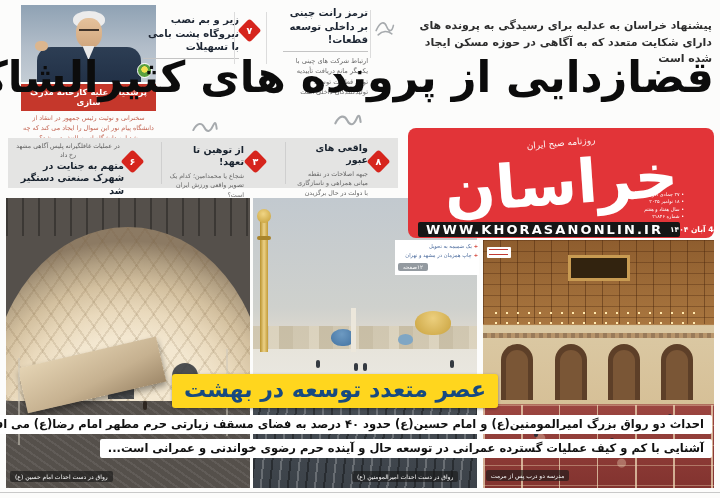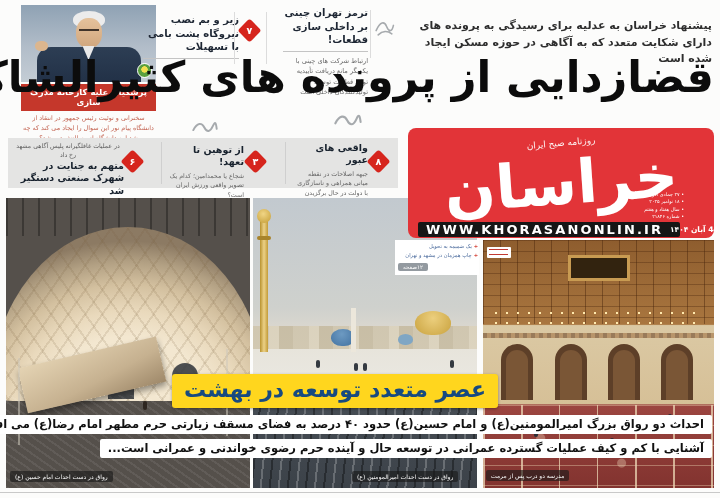--- a/index.html
+++ b/index.html
@@ -221,21 +221,21 @@
   <div class="top-col" id="solar-col">
     <div class="col-title">زیر و بم نصب نیروگاه پشت بامی با تسهیلات</div>
   </div>
   <div class="diamond" style="left:241px; top:22px;">
     <span>۷</span>
   </div>
   <div class="vline" style="left:234px; top:12px; height:52px;"></div>
   <div class="vline" style="left:266px; top:12px; height:52px;"></div>
 
   <div class="top-col" id="china-col">
-    <div class="col-title">ترمز تهران چینی بر داخلی سازی قطعات!</div>
+    <div class="col-title">ترمز رانت چینی بر داخلی توسعه قطعات!</div>
     <div class="col-summary">ارتباط شرکت های چینی با یکدیگر مانع دریافت تأییدیه تولید قطعات توسط تولیدکنندگان داخلی است</div>
   </div>
   <div class="vline" style="left:370px; top:10px; height:48px;"></div>
 
   <div class="callig" style="left:374px; top:15px; width:21px; height:25px;">
     <svg viewBox="0 0 40 40">
         <path d="M4 26 C12 8,20 8,24 18 S34 30,37 16 M8 34 C16 26,26 26,34 32" stroke="#8a8f94" fill="none" stroke-width="3" stroke-linecap="round"></path>
       </svg>
   </div>
   <div class="callig" style="left:192px; top:119px; width:26px; height:13px;">

